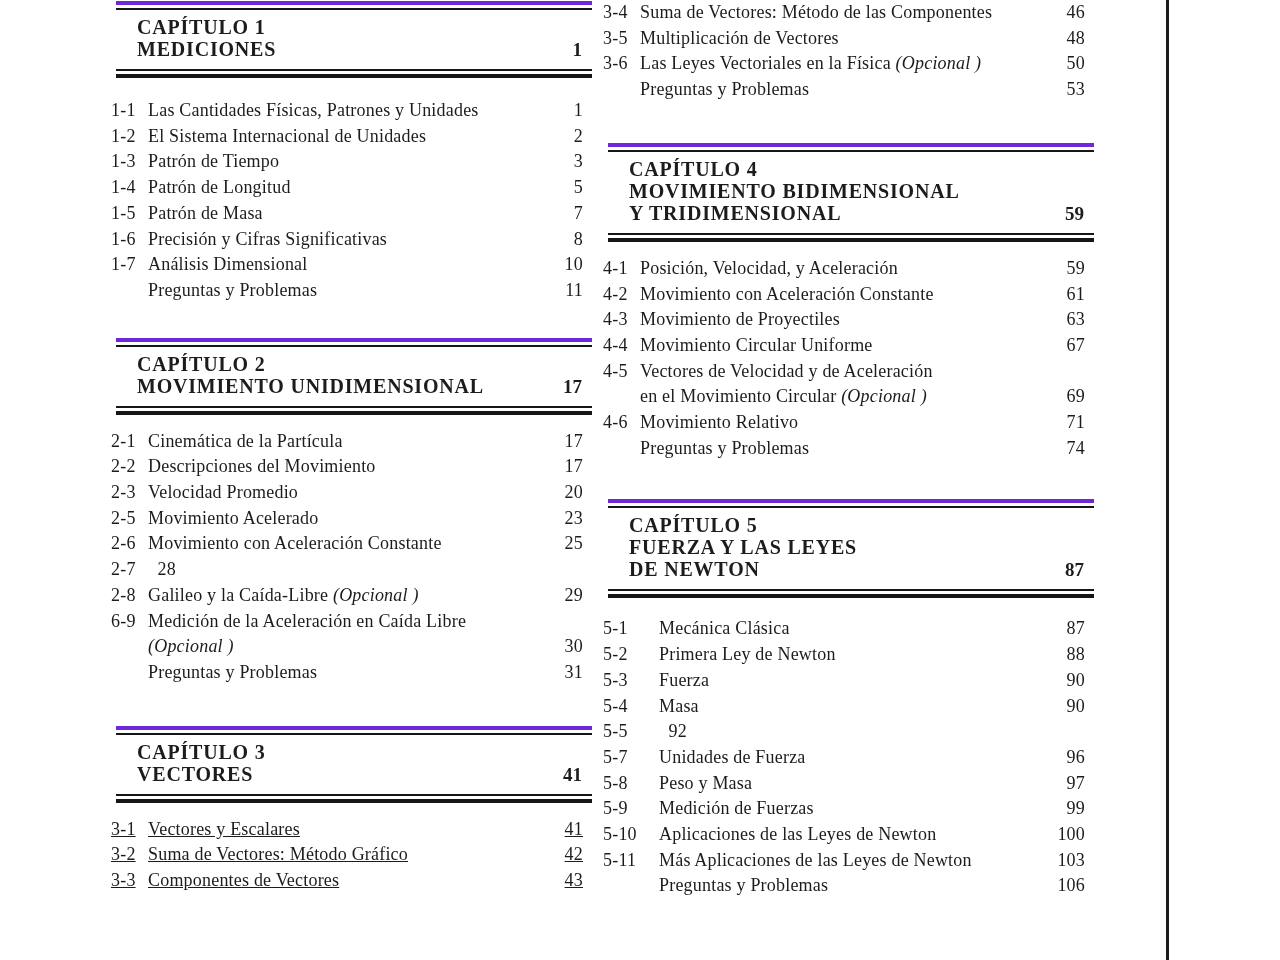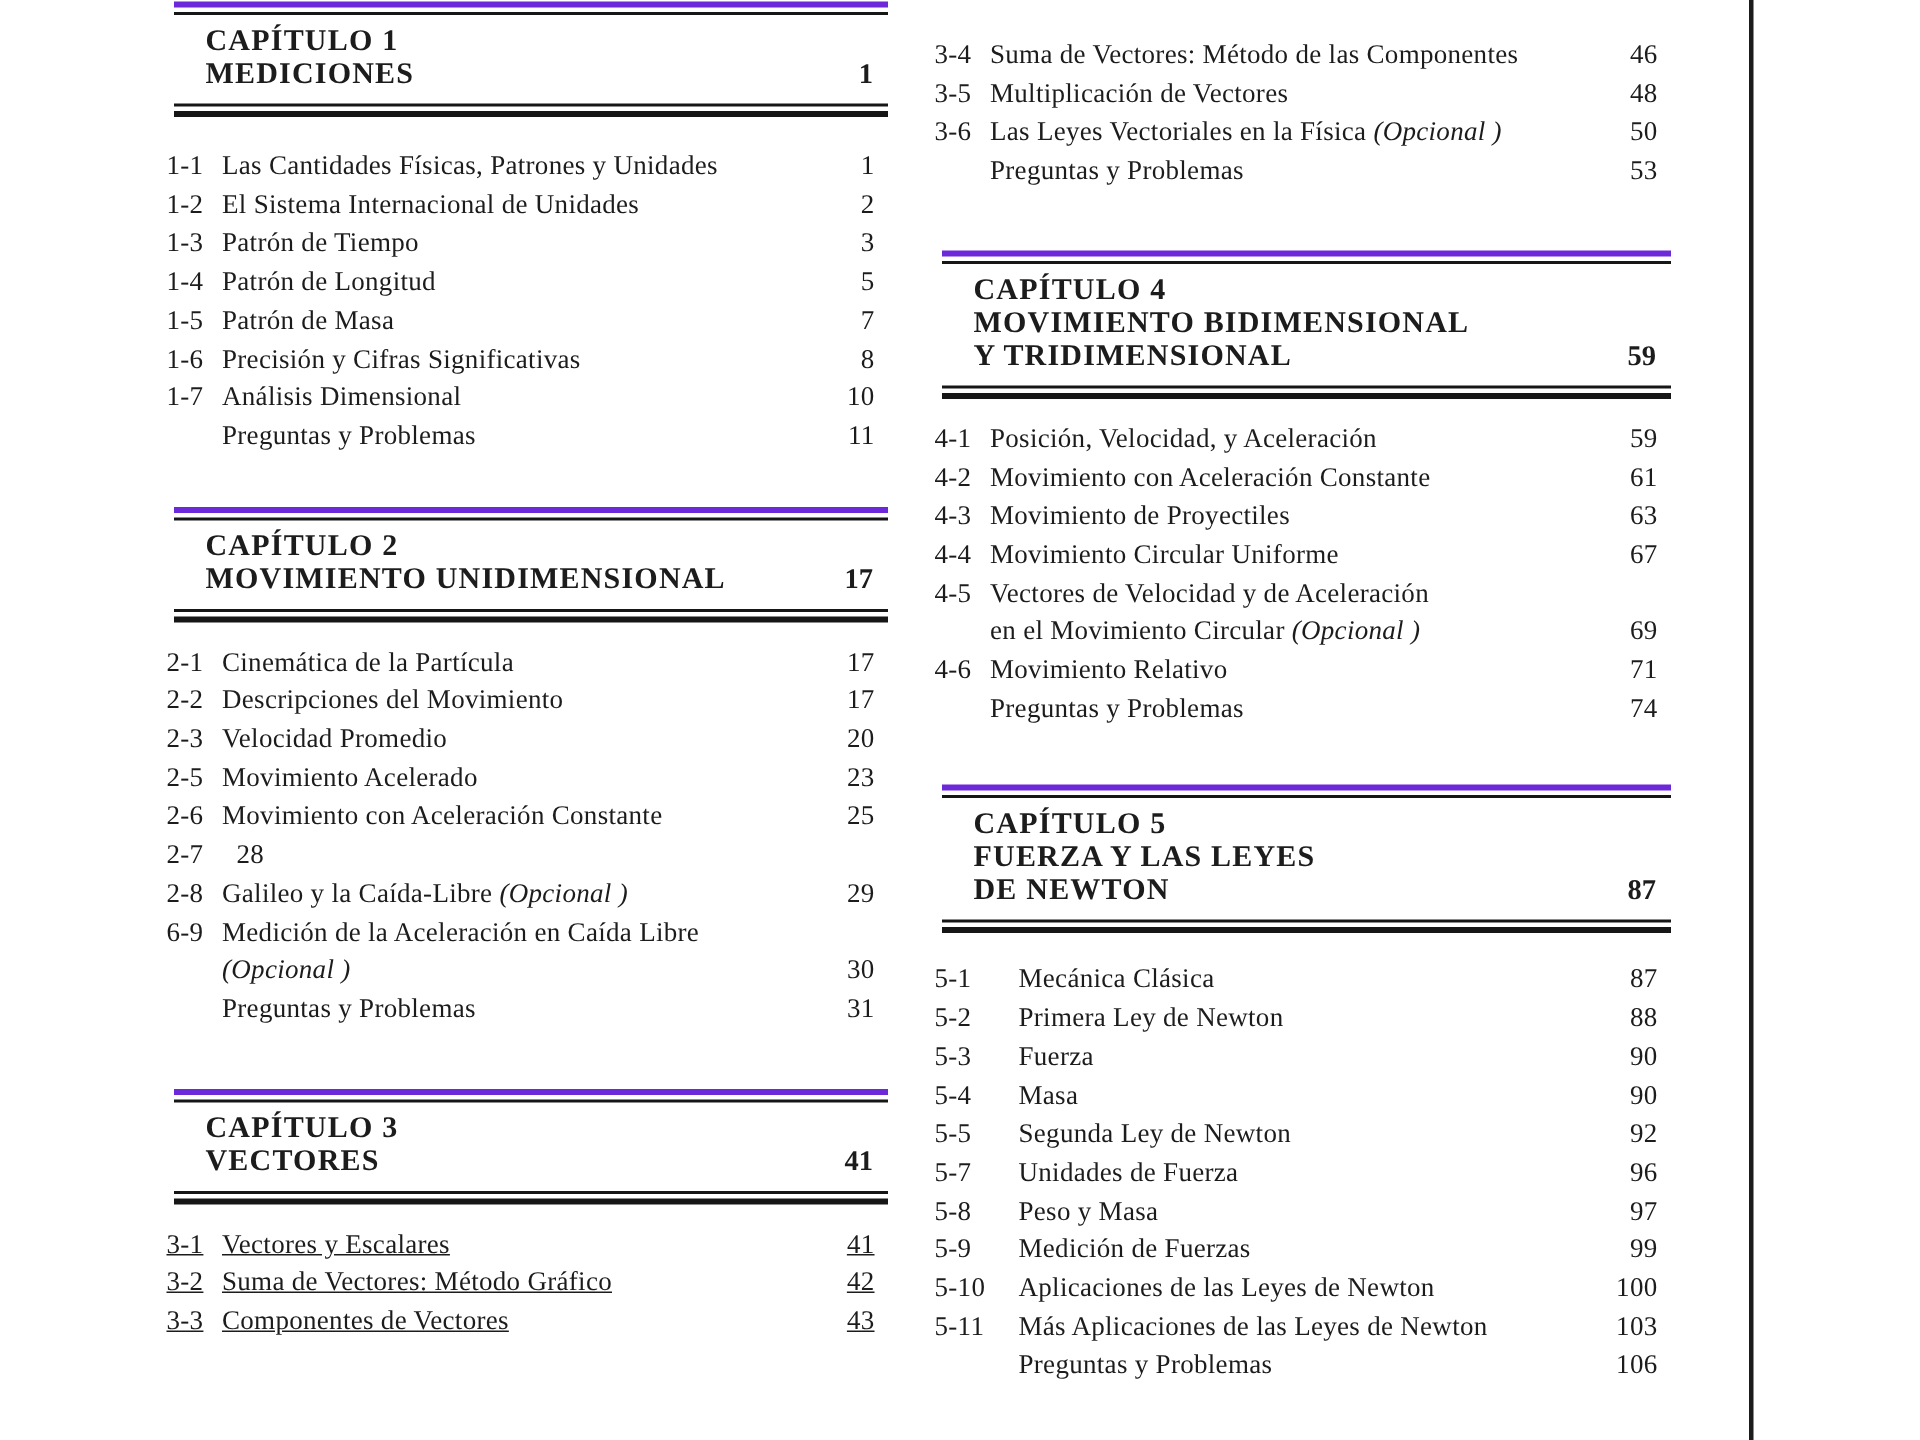--- a/index.html
+++ b/index.html
@@ -16,21 +16,21 @@
 
   .gutter-line {
     position: absolute;
     left: 1166px; top: 0;
     width: 3px; height: 960px;
     background: #1c1c1c;
   }
 
   .col { position: absolute; top: 0; }
   .col-left  { left: 116px; width: 476px; }
-  .col-right { left: 628px; width: 486px; margin-top: 24px; }
+  .col-right { left: 608px; width: 486px; }
 
   
   .chapter-box {
     border-top: 4px solid #6d28d9;
     border-bottom: 4px solid #161616;
     padding: 3px 0;
   }
   .chapter-box-inner {
     border-top: 2px solid #161616;
     border-bottom: 2px solid #161616;
@@ -327,21 +327,20 @@
           <span class="title"><span>Fuerza</span></span>
           <span class="page-num">90</span>
         </div>
         <div class="toc-row">
           <span class="num wide">5-4</span>
           <span class="title"><span>Masa</span></span>
           <span class="page-num">90</span>
         </div>
         <div class="toc-row">
           <span class="num wide">5-5</span>
-          <span class="title"><span>Segunda Ley de Newton</span></span>
           <span class="page-num">92</span>
         </div>
         <div class="toc-row">
           <span class="num wide">5-7</span>
           <span class="title"><span>Unidades de Fuerza</span></span>
           <span class="page-num">96</span>
         </div>
         <div class="toc-row">
           <span class="num wide">5-8</span>
           <span class="title"><span>Peso y Masa</span></span>

